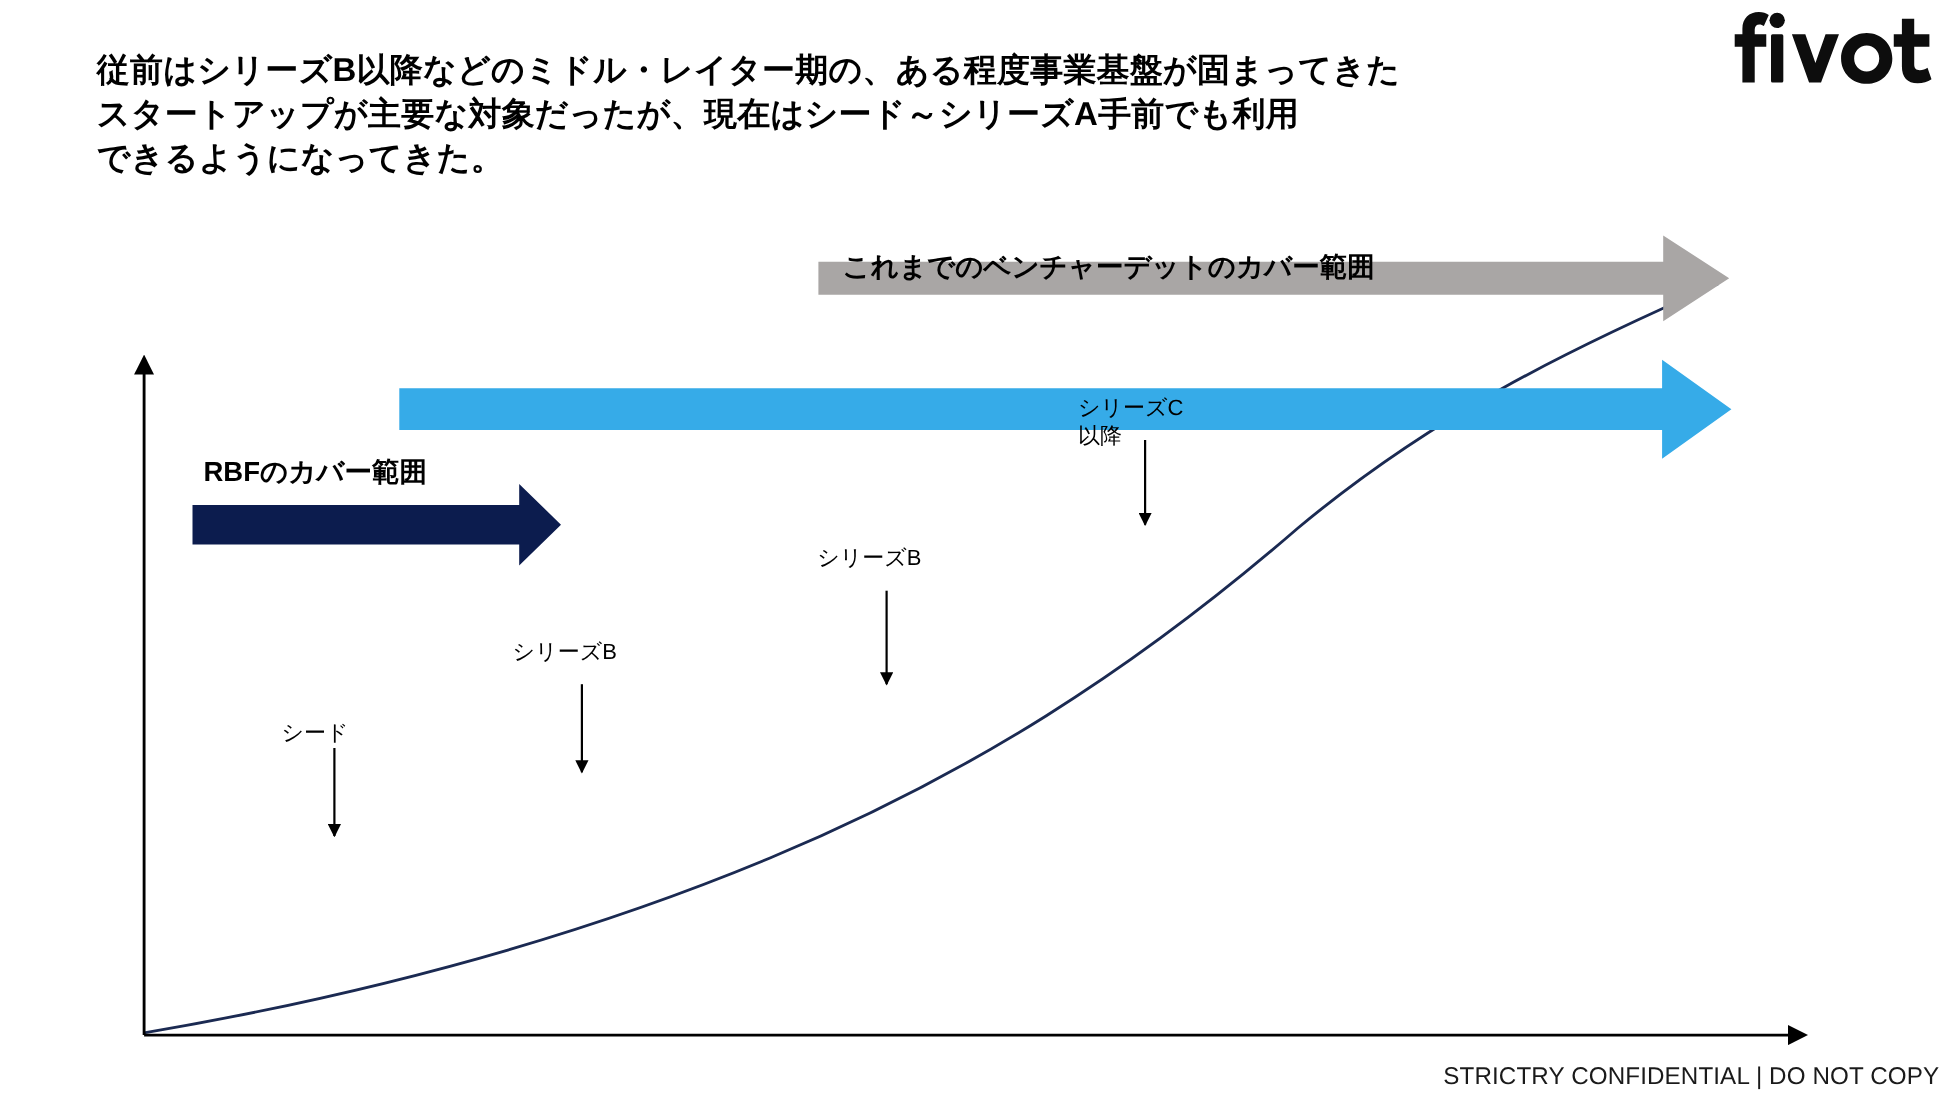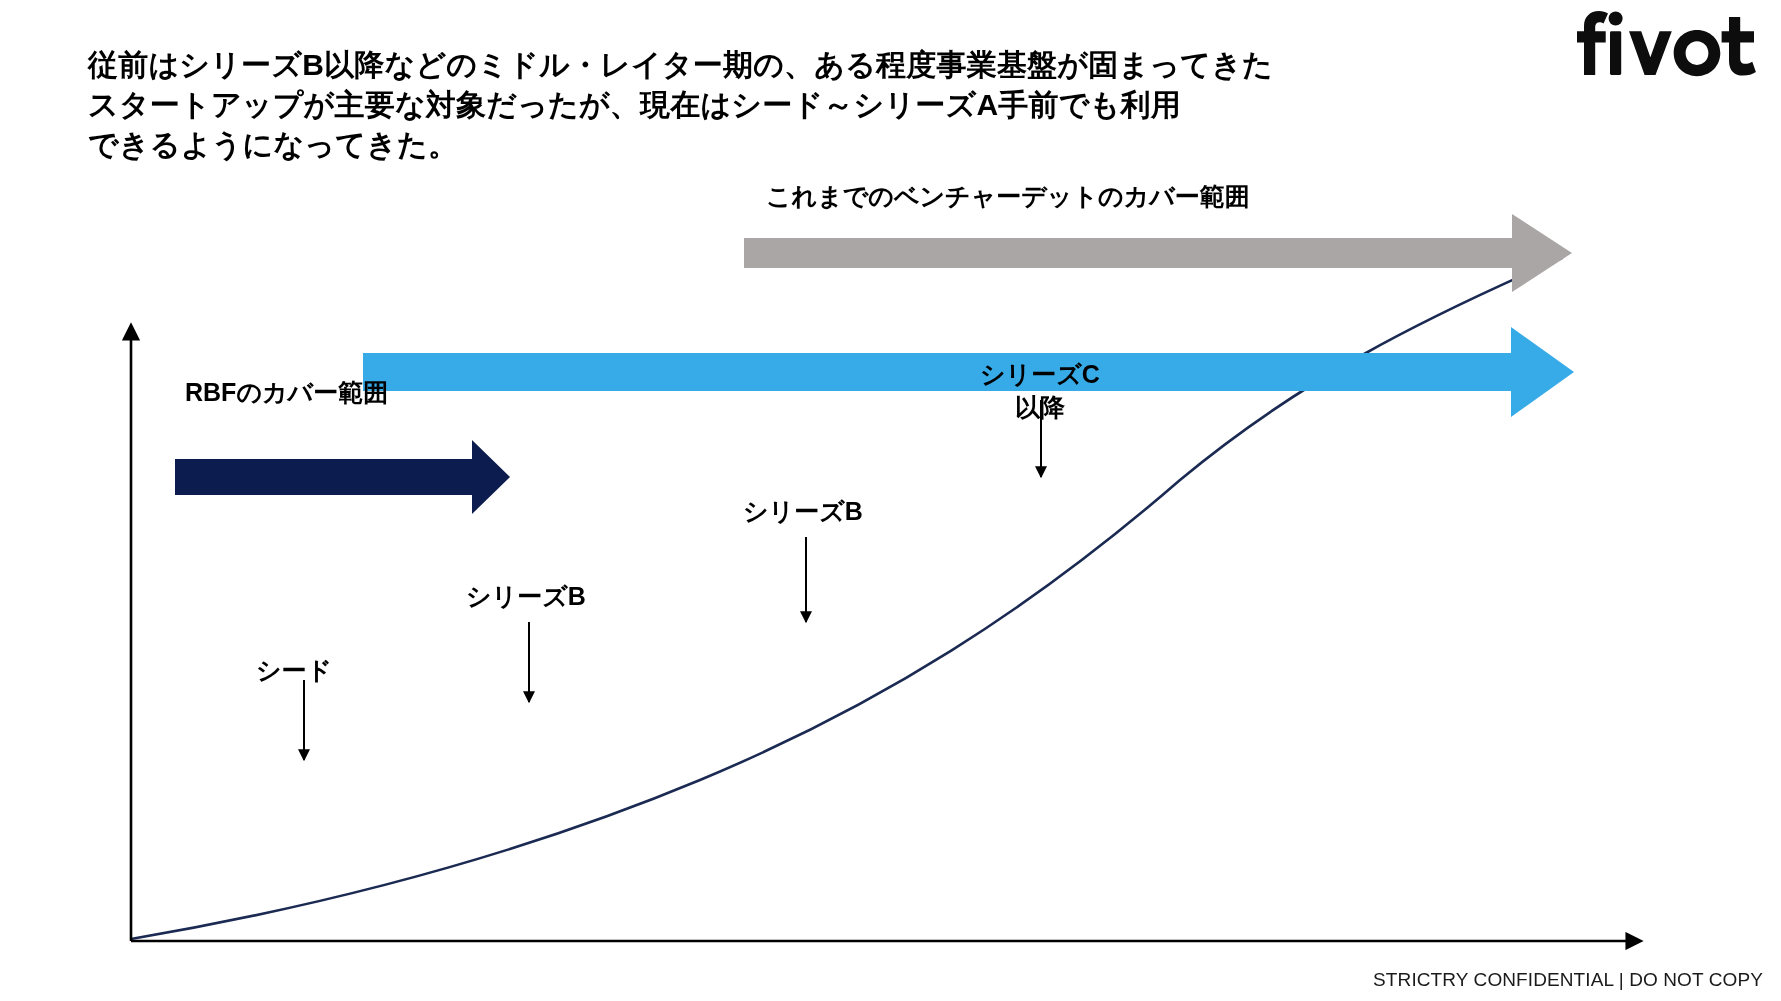--- a/index.html
+++ b/index.html
@@ -57,41 +57,41 @@
   .lbl {
     position: absolute;
     font-weight: bold;
     color: #000000;
     white-space: pre-line;
     line-height: 1.3;
   }
   .lbl-band {
     font-size: 25px;
     font-weight: bold;
+    margin-top: 47px;
   }
   .lbl-stage {
-    font-size: 25px;
-    font-weight: bold;
-    text-align: center;
+    font-size: 20px;
+    font-weight: normal;
   }
 
   #label-gray-band  { left: 766px; top: 180px; }
   #label-blue-band  { left: 366px; top: 275px; }
-  #label-rbf-band   { left: 185px; top: 376px; }
+  #label-rbf-band   { left: 185px; top: 366px; }
   #label-seed       { left: 256px; top: 654px; }
   #label-series-a   { left: 466px; top: 580px; }
   #label-series-b   { left: 743px; top: 495px; }
   #label-series-c   { left: 980px; top: 358px; }
 
   
   .footer {
     position: absolute;
     right: 18px;
     bottom: 10px;
-    font-size: 19px;
+    font-size: 22px;
     font-weight: normal;
     color: #1a1a1a;
     letter-spacing: 0.1px;
   }
 </style>
 </head>
 <body>
 
 <div id="slide">
 

